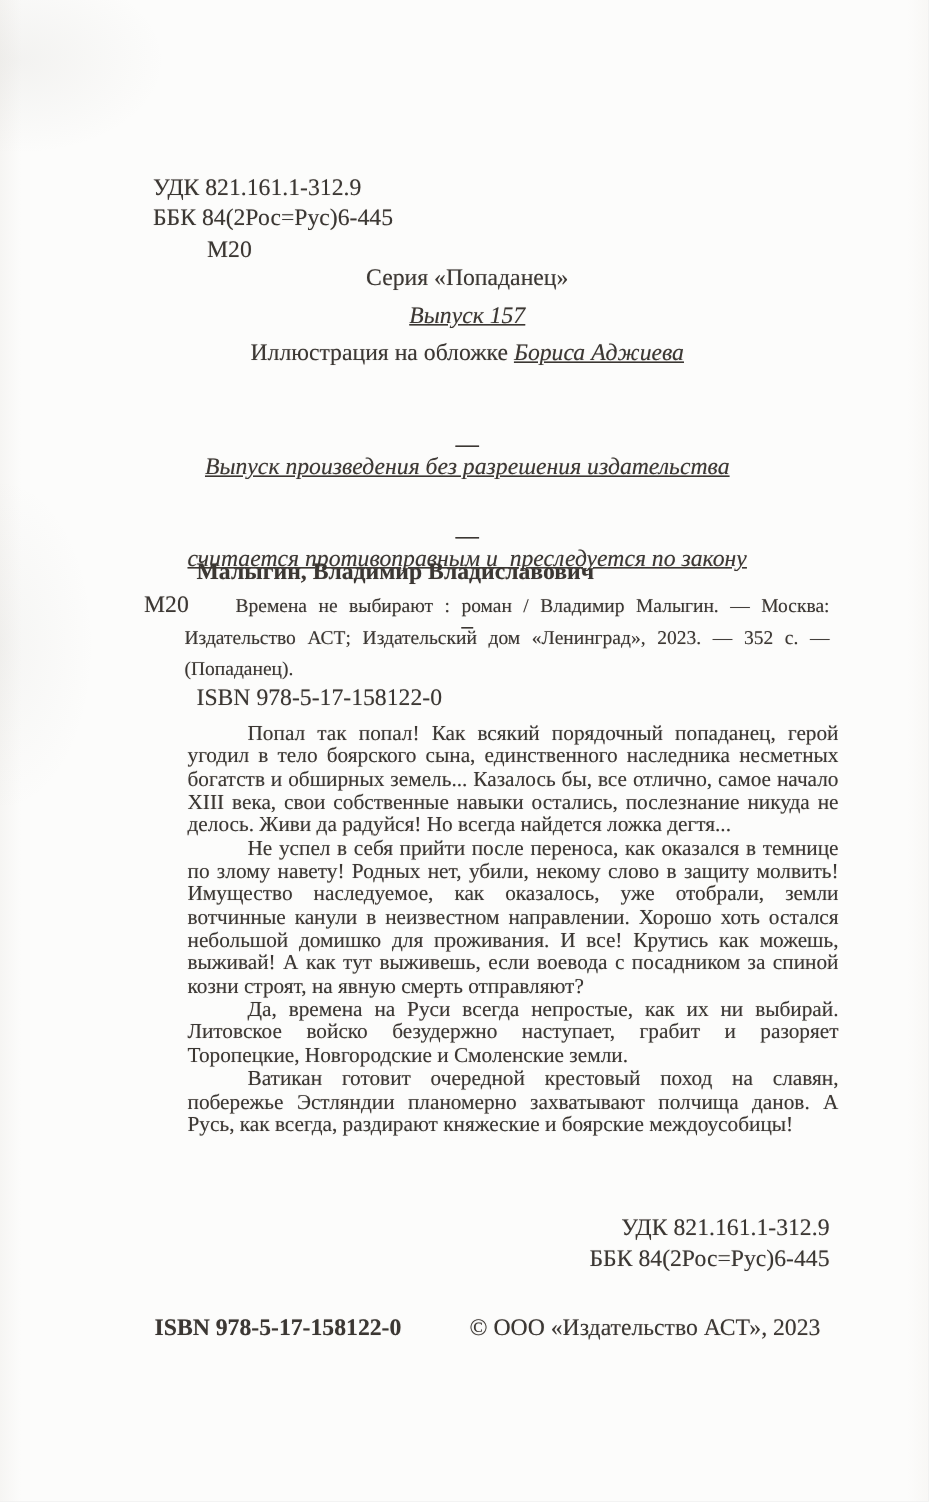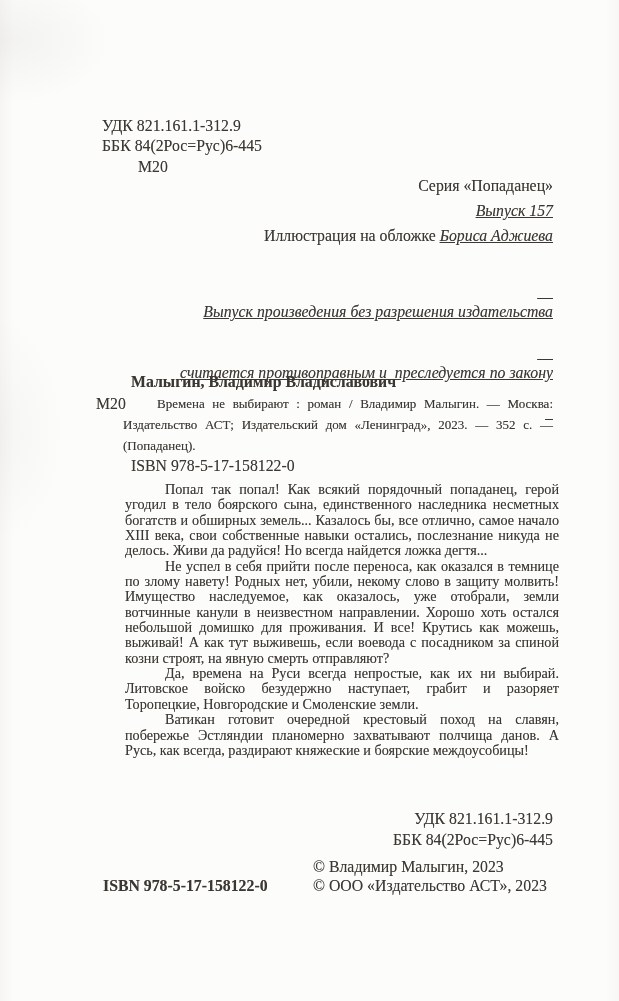--- a/index.html
+++ b/index.html
@@ -12,21 +12,21 @@
       radial-gradient(90px 160px at 0px 430px, rgba(120,115,105,.05), rgba(120,115,105,0) 70%),
       linear-gradient(90deg, #f6f5f3 0px, #fcfcfb 14px, #fcfcfb 605px, #f8f7f5 619px),
       #fcfcfb;
     font-family:"Liberation Serif","DejaVu Serif",serif;
     color:#3b3733;
     text-shadow:0 0 .6px rgba(70,62,55,.45);
     overflow:hidden;
   }
   .abs{position:absolute;}
   .sz-md{font-size:15.8px;line-height:20.4px;}
-  .center-band{left:70px;right:66px;text-align:right;}
+  .center-band{left:70px;right:66px;text-align:center;}
   .ital{font-style:italic;text-decoration:underline;}
   .bold{font-weight:bold;}
   
   .top-codes{left:102px;top:116px;}
   .top-codes .code-line{white-space:pre;}
   .top-codes .m-code{margin-left:36px;}
   
   .warn{line-height:20.2px;white-space:pre-wrap;}
   
   .card-author{left:131px;top:372px;text-align:center;}
@@ -76,17 +76,16 @@
     <p>Не успел в себя прийти после переноса, как оказался в темнице по злому навету! Родных нет, убили, некому слово в защиту молвить! Имущество наследуемое, как оказалось, уже отобрали, земли вотчинные канули в неизвестном направлении. Хорошо хоть остался небольшой домишко для проживания. И все! Крутись как можешь, выживай! А как тут выживешь, если воевода с посадником за спиной козни строят, на явную смерть отправляют?</p>
     <p>Да, времена на Руси всегда непростые, как их ни выбирай. Литовское войско безудержно наступает, грабит и разоряет Торопецкие, Новгородские и Смоленские земли.</p>
     <p>Ватикан готовит очередной крестовый поход на славян, побережье Эстляндии планомерно захватывают полчища данов. А Русь, как всегда, раздирают княжеские и боярские междоусобицы!</p>
   </div>
 
   <div class="abs codes-bottom sz-md">
     <div>УДК 821.161.1-312.9</div>
     <div>ББК 84(2Рос=Рус)6-445</div>
   </div>
 
-  <div class="abs cr-1 sz-md">© Владимир Малыгин, 2023</div>
   <div class="abs cr-isbn sz-md bold">ISBN 978-5-17-158122-0</div>
   <div class="abs cr-2 sz-md">© ООО «Издательство АСТ», 2023</div>
 
 </div>
 
 </body></html>

